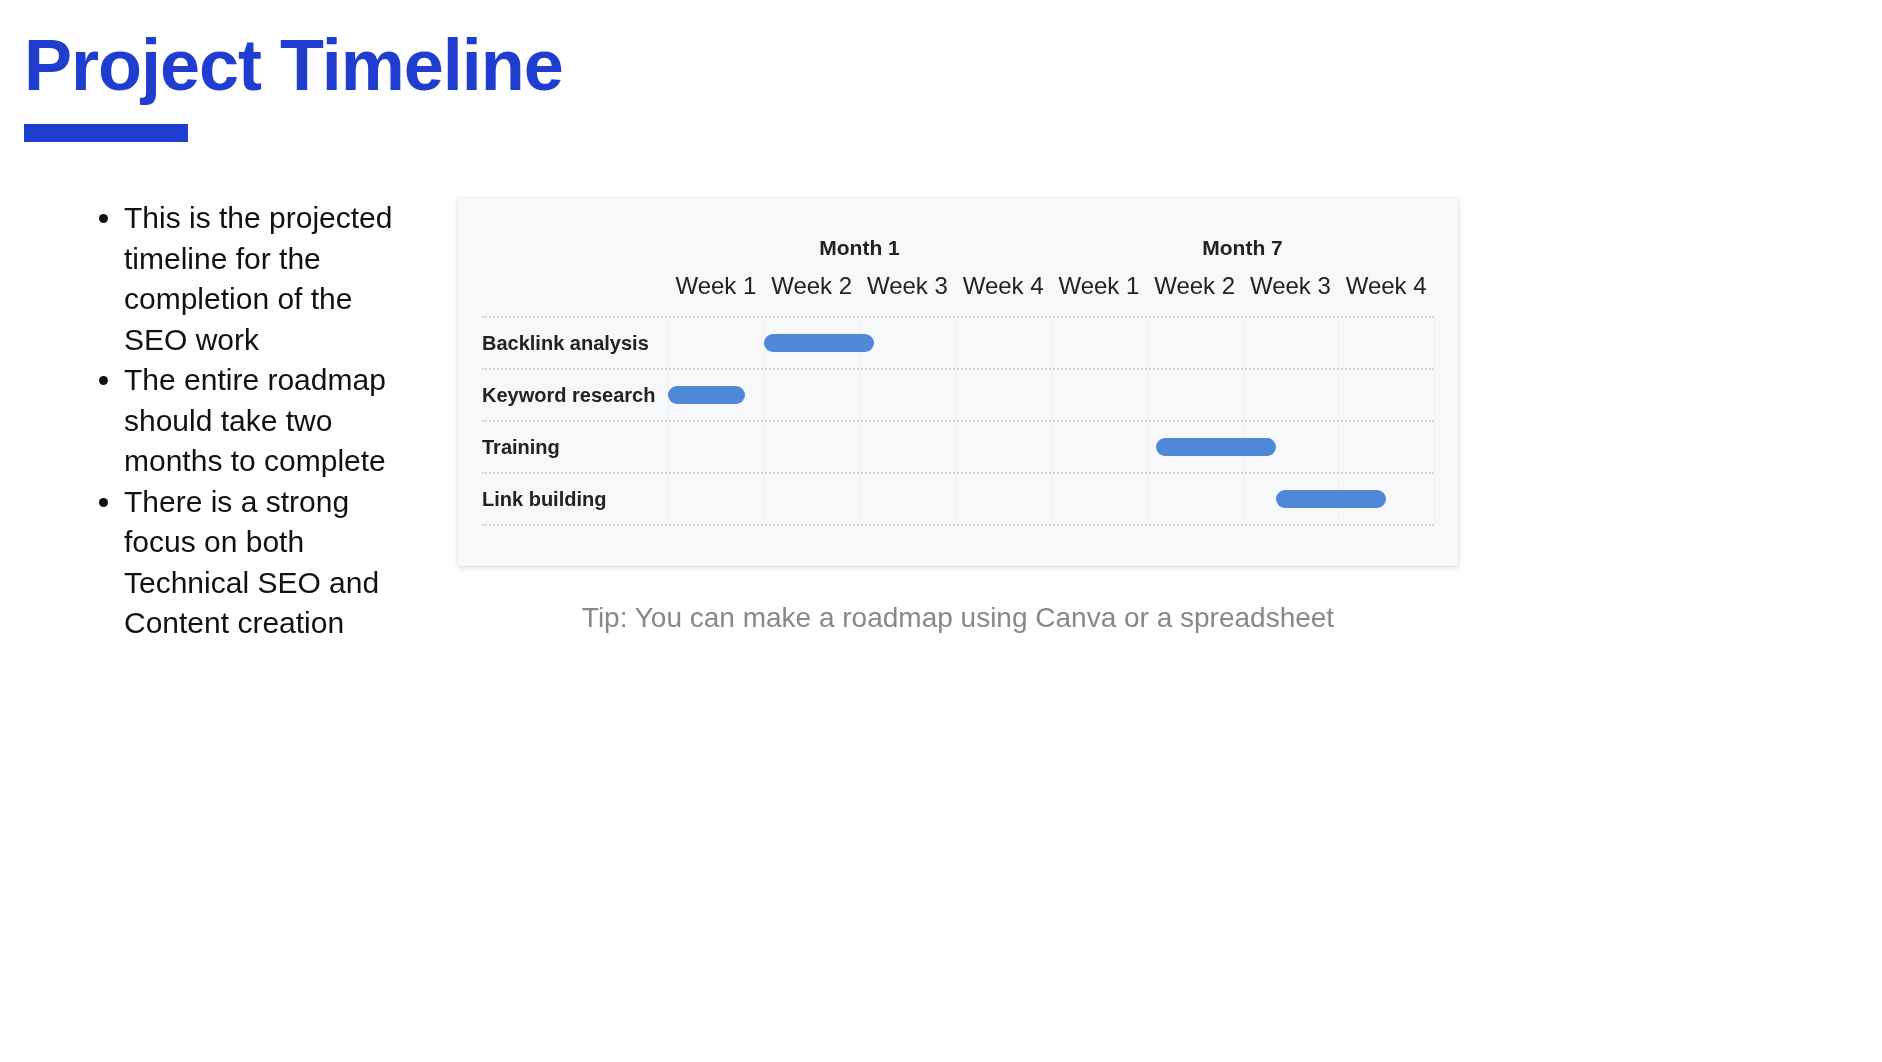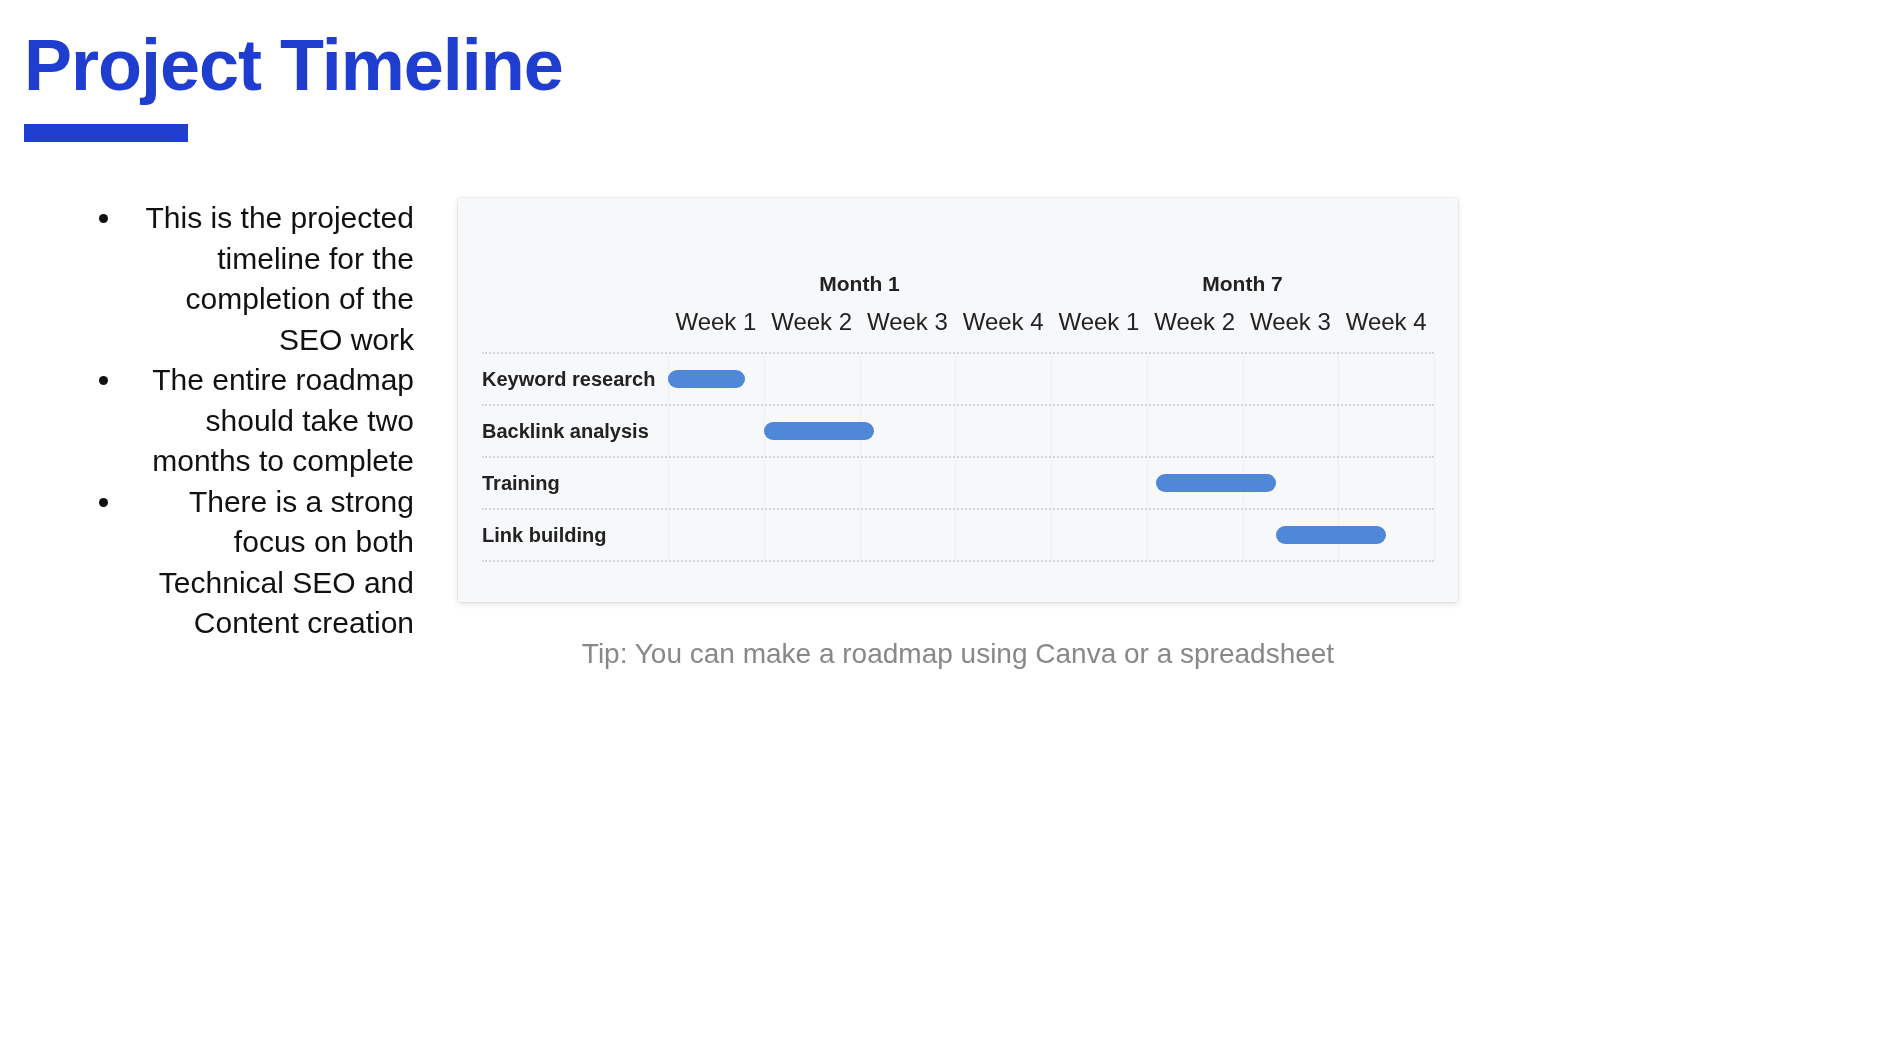--- a/index.html
+++ b/index.html
@@ -2,25 +2,25 @@
 <html><head>
 <meta charset="utf-8">
 <style>
   * { box-sizing: border-box; margin: 0; padding: 0; }
   html, body { width: 1882px; height: 1062px; background: #fff; font-family: -apple-system, BlinkMacSystemFont, "Segoe UI", Helvetica, Arial, sans-serif; }
   .slide { width: 100%; height: 100%; padding: 24px 36px 36px 24px; position: relative; }
   .title { color: #1f3ecf; font-size: 72px; font-weight: 700; letter-spacing: -1px; }
   .underline { width: 164px; height: 18px; background: #1f3ecf; margin-top: 18px; }
   .body { display: flex; gap: 44px; margin-top: 56px; }
   .bullets { width: 390px; padding-left: 72px; }
-  .bullets ul { list-style: disc; padding-left: 28px; text-align: right; }
+  .bullets ul { list-style: disc; padding-left: 28px; }
   .bullets li { font-size: 30px; line-height: 1.35; color: #111; margin-bottom: 0; font-weight: 400; }
   .chart-col { flex: 1; }
   .chart-panel { background: #f7f8fa; border-radius: 2px; box-shadow: 0 2px 6px rgba(0,0,0,.12), 0 0 0 1px rgba(0,0,0,.04); padding: 38px 24px 40px 24px; width: 1000px; }
-  .chart-inner { position: relative; margin-top: 36px; }
+  .chart-inner { position: relative; }
   .month-header-row, .week-header-row, .task-row { display: flex; align-items: center; }
   .row-label-col { width: 186px; flex-shrink: 0; }
   .time-col { flex: 1; display: flex; position: relative; }
   .month-cell { flex: 1; text-align: center; font-weight: 700; font-size: 21px; color: #222; padding-bottom: 12px; }
   .week-cell { flex: 1; text-align: center; font-size: 24px; color: #222; padding-bottom: 16px; }
   .dotted { border-top: 2px dotted #cfd3da; }
   .task-row { height: 52px; position: relative; }
   .task-row .row-label { font-weight: 700; font-size: 20px; color: #222; }
   .task-bar-area { flex: 1; position: relative; height: 100%; }
   .vgrid { position: absolute; top: 0; bottom: 0; width: 0; border-left: 1px solid #edf0f4; }
@@ -60,47 +60,47 @@
                 <div class="week-cell">Week 2</div>
                 <div class="week-cell">Week 3</div>
                 <div class="week-cell">Week 4</div>
                 <div class="week-cell">Week 1</div>
                 <div class="week-cell">Week 2</div>
                 <div class="week-cell">Week 3</div>
                 <div class="week-cell">Week 4</div>
               </div>
             </div>
             <div class="task-row dotted">
+              <div class="row-label-col"><span class="row-label">Backlink analysis</span></div>
+              <div class="task-bar-area">
+                <div class="vgrid" style="left: 0%;"></div>
+                <div class="vgrid" style="left: 12.5%;"></div>
+                <div class="vgrid" style="left: 25%;"></div>
+                <div class="vgrid" style="left: 37.5%;"></div>
+                <div class="vgrid" style="left: 50%;"></div>
+                <div class="vgrid" style="left: 62.5%;"></div>
+                <div class="vgrid" style="left: 75%;"></div>
+                <div class="vgrid" style="left: 87.5%;"></div>
+                <div class="vgrid" style="left: 100%;"></div>
+                <div class="bar" style="left: 12.5%; width: 14.375%; background: rgb(79, 135, 217);"></div>
+              </div>
+            </div>
+            <div class="task-row dotted">
               <div class="row-label-col"><span class="row-label">Keyword research</span></div>
               <div class="task-bar-area">
                 <div class="vgrid" style="left: 0%;"></div>
                 <div class="vgrid" style="left: 12.5%;"></div>
                 <div class="vgrid" style="left: 25%;"></div>
                 <div class="vgrid" style="left: 37.5%;"></div>
                 <div class="vgrid" style="left: 50%;"></div>
                 <div class="vgrid" style="left: 62.5%;"></div>
                 <div class="vgrid" style="left: 75%;"></div>
                 <div class="vgrid" style="left: 87.5%;"></div>
                 <div class="vgrid" style="left: 100%;"></div>
                 <div class="bar" style="left: 0%; width: 10%; background: rgb(79, 135, 217);"></div>
-              </div>
-            </div>
-            <div class="task-row dotted">
-              <div class="row-label-col"><span class="row-label">Backlink analysis</span></div>
-              <div class="task-bar-area">
-                <div class="vgrid" style="left: 0%;"></div>
-                <div class="vgrid" style="left: 12.5%;"></div>
-                <div class="vgrid" style="left: 25%;"></div>
-                <div class="vgrid" style="left: 37.5%;"></div>
-                <div class="vgrid" style="left: 50%;"></div>
-                <div class="vgrid" style="left: 62.5%;"></div>
-                <div class="vgrid" style="left: 75%;"></div>
-                <div class="vgrid" style="left: 87.5%;"></div>
-                <div class="vgrid" style="left: 100%;"></div>
-                <div class="bar" style="left: 12.5%; width: 14.375%; background: rgb(79, 135, 217);"></div>
               </div>
             </div>
             <div class="task-row dotted">
               <div class="row-label-col"><span class="row-label">Training</span></div>
               <div class="task-bar-area">
                 <div class="vgrid" style="left: 0%;"></div>
                 <div class="vgrid" style="left: 12.5%;"></div>
                 <div class="vgrid" style="left: 25%;"></div>
                 <div class="vgrid" style="left: 37.5%;"></div>
                 <div class="vgrid" style="left: 50%;"></div>

